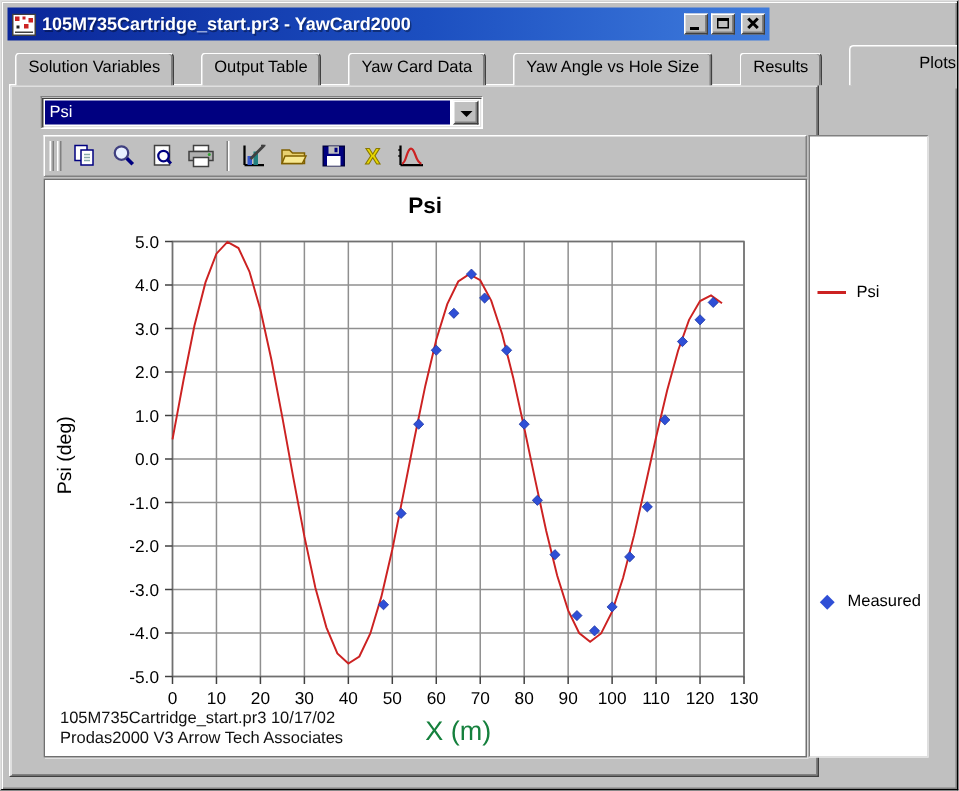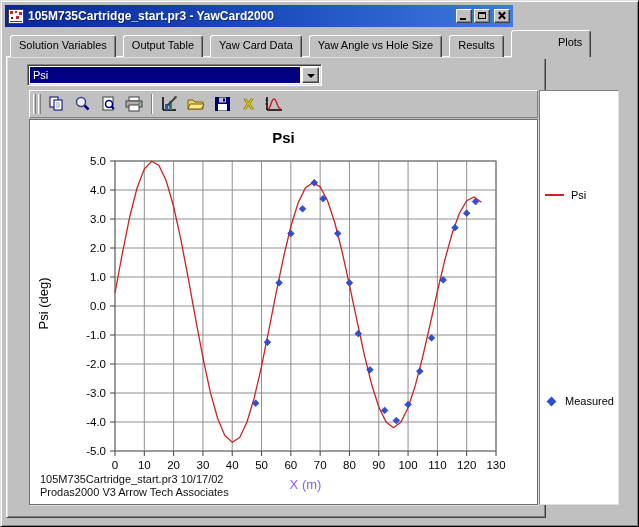--- a/index.html
+++ b/index.html
@@ -20,21 +20,21 @@
     box-shadow:inset -1px -1px 0 #808080;flex:0 0 auto;}
   .glyph-min{position:absolute;left:3px;bottom:2px;width:6px;height:2px;background:#000;}
   .glyph-max{position:absolute;left:3px;top:2px;width:8px;height:7px;border:1px solid #000;border-top-width:2px;}
   .glyph-close{position:absolute;left:2px;top:1px;width:10px;height:9px;}
   .glyph-close:before,.glyph-close:after{content:"";position:absolute;left:4px;top:0;width:2px;height:9px;background:#000;}
   .glyph-close:before{transform:rotate(45deg);} .glyph-close:after{transform:rotate(-45deg);}
   
   .tabrow{position:absolute;left:9px;top:29px;height:27px;display:flex;align-items:flex-end;z-index:5;}
   .tab{height:22px;padding:3px 8px 2px 8px;background:#c0c0c0;font-size:11px;white-space:nowrap;
     border-top:1px solid #fff;border-left:1px solid #fff;border-right:1px solid #404040;
-    border-radius:3px 3px 0 0;box-shadow:inset -1px 0 0 #808080;margin-right:7px;color:#000;}
+    border-radius:3px 3px 0 0;box-shadow:inset -1px 0 0 #808080;margin-right:18px;color:#000;}
   .tab.active{height:27px;padding-top:5px;z-index:6;position:relative;
     box-shadow:inset -1px 0 0 #808080, 0 2px 0 0 #c0c0c0;padding-left:46px;}
   
   .panel{position:absolute;left:5px;top:55px;width:540px;height:462px;background:#c0c0c0;
     border-top:1px solid #fff;border-left:1px solid #fff;border-right:1px solid #404040;border-bottom:1px solid #404040;
     box-shadow:inset 1px 1px 0 #dfdfdf, inset -1px -1px 0 #808080;}
   
   .combo{position:absolute;left:20px;top:7px;width:295px;height:22px;background:#fff;
     border-top:1px solid #808080;border-left:1px solid #808080;border-right:1px solid #fff;border-bottom:1px solid #fff;
     box-shadow:inset 1px 1px 0 #404040, inset -1px -1px 0 #dfdfdf;display:flex;}
@@ -51,21 +51,21 @@
     display:flex;align-items:center;padding-left:3px;}
   .grip{width:3px;height:20px;margin-right:2px;border-left:1px solid #fff;border-right:1px solid #808080;}
   .tool-btn{width:24px;height:22px;display:flex;align-items:center;justify-content:center;margin:0 1px;}
   .tool-sep{width:2px;height:20px;border-left:1px solid #808080;border-right:1px solid #fff;margin:0 4px;}
   
   .chart-panel{position:absolute;left:22px;top:62px;width:509px;height:386px;background:#fff;
     border:1px solid #707070;box-shadow:1px 1px 0 #dfdfdf;}
   .chart-title{position:absolute;left:0;top:9px;width:100%;text-align:center;font-size:15px;font-weight:bold;color:#000;}
   .ylabel{position:absolute;left:-47px;top:176px;width:120px;text-align:center;font-size:13px;color:#000;
     transform:rotate(-90deg);}
-  .xlabel{position:absolute;left:85px;top:357px;width:381px;text-align:center;font-size:13px;color:#8b5cf6;}
+  .xlabel{position:absolute;left:85px;top:357px;width:381px;text-align:center;font-size:18px;color:#15803d;}
   .footer-line{position:absolute;left:10px;font-size:11px;color:#111;white-space:nowrap;}
   .f1{top:353px;} .f2{top:366px;}
   
   .legend-panel{position:absolute;left:532px;top:33px;width:80px;height:415px;background:#fff;
     border-top:1px solid #808080;border-left:1px solid #808080;border-right:1px solid #dfdfdf;border-bottom:1px solid #dfdfdf;}
   .legend-item{position:absolute;left:5px;display:flex;align-items:center;font-size:11px;color:#000;white-space:nowrap;}
   .li-psi{top:98px;} .li-measured{top:304px;}
   .swatch-line{width:19px;height:2px;margin-right:7px;}
   .swatch-diamond{width:7px;height:7px;transform:rotate(45deg);margin:0 10px 0 3px;}
 </style>

